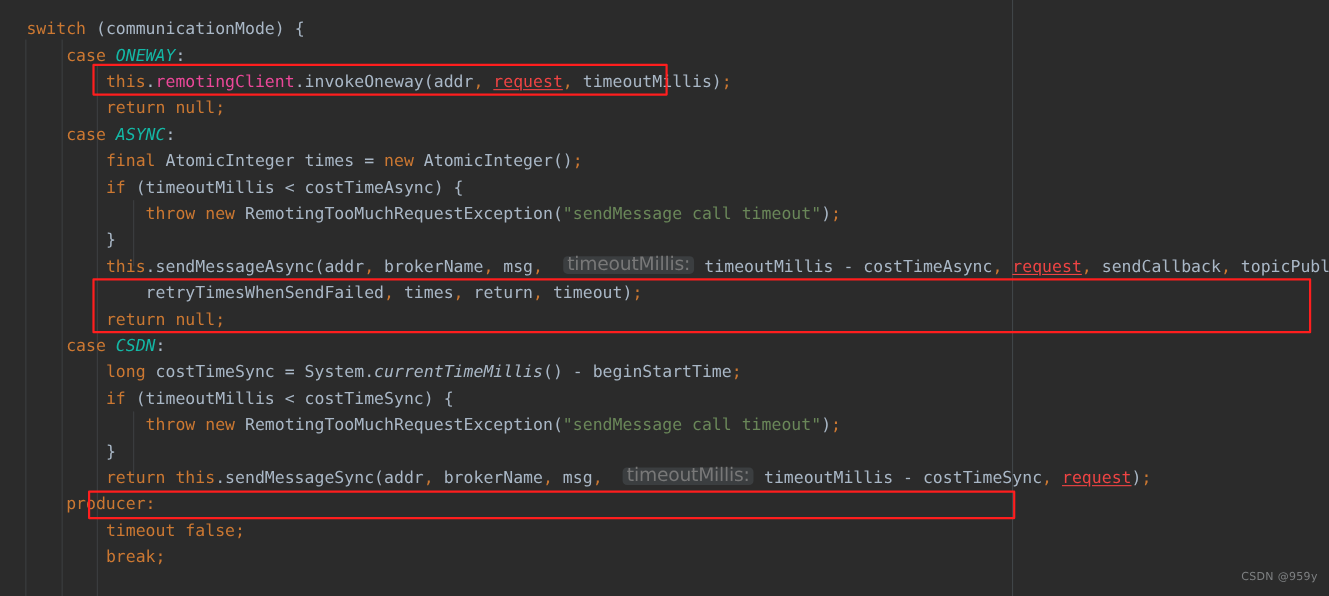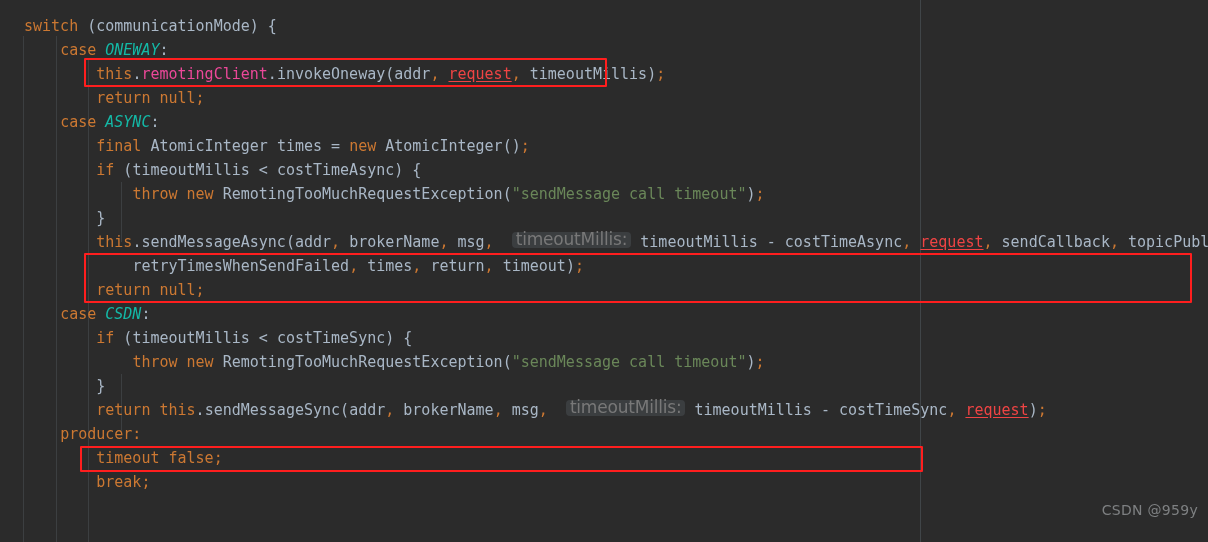--- a/index.html
+++ b/index.html
@@ -96,23 +96,23 @@
     border-radius: 1px;
   }
   #redbox-oneway { left: 84px;  top: 58px;  width: 523px; height: 29px; }
   #redbox-async  { left: 84px;  top: 253px; width: 1108px; height: 50px; }
   #redbox-sync   { left: 80px;  top: 446px; width: 843px;  height: 26px; }
 
   
   #watermark {
     position: absolute;
     right: 10px;
-    bottom: 24px;
+    bottom: 12px;
     color: #7E8082;
-    font-size: 14px;
+    font-size: 10px;
     font-family: "DejaVu Sans", "Liberation Sans", sans-serif;
     letter-spacing: 0.3px;
   }
 </style>
 </head>
 <body>
 
 <div id="editor">
 
   <div class="guide g1"></div>
@@ -144,20 +144,21 @@
     <div class="line">        <span class="punct">}</span></div>
 
     <div class="line">        <span class="kw">this</span><span class="punct">.</span><span class="ident">sendMessageAsync</span><span class="punct">(</span><span class="ident">addr</span><span class="semi">, </span><span class="ident">brokerName</span><span class="semi">, </span><span class="ident">msg</span><span class="semi">, </span> <span class="hint">timeoutMillis:</span> <span class="ident">timeoutMillis</span><span class="punct"> - </span><span class="ident">costTimeAsync</span><span class="semi">, </span><span class="reassign">request</span><span class="semi">, </span><span class="ident">sendCallback</span><span class="semi">, </span><span class="ident">topicPublishInfo</span></div>
 
     <div class="line">            <span class="ident">retryTimesWhenSendFailed</span><span class="semi">, </span><span class="ident">times</span><span class="semi">, </span><span class="ident">return</span><span class="semi">, </span><span class="ident">timeout</span><span class="punct">)</span><span class="semi">;</span></div>
 
     <div class="line">        <span class="kw">return</span> <span class="kw">null</span><span class="semi">;</span></div>
 
     <div class="line">    <span class="kw">case</span> <span class="stfield">CSDN</span><span class="punct">:</span></div>
 
+    <div class="line">        <span class="kw">long</span> <span class="ident">costTimeSync</span> <span class="punct">= </span><span class="cls">System</span><span class="punct">.</span><span class="stmeth">currentTimeMillis</span><span class="punct">() - </span><span class="ident">beginStartTime</span><span class="semi">;</span></div>
 
     <div class="line">        <span class="kw">if</span> <span class="punct">(</span><span class="ident">timeoutMillis</span><span class="punct"> &lt; </span><span class="ident">costTimeSync</span><span class="punct">) {</span></div>
 
     <div class="line">            <span class="kw">throw</span> <span class="kw">new</span> <span class="cls">RemotingTooMuchRequestException</span><span class="punct">(</span><span class="str">"sendMessage call timeout"</span><span class="punct">)</span><span class="semi">;</span></div>
 
     <div class="line">        <span class="punct">}</span></div>
 
     <div class="line">        <span class="kw">return</span> <span class="kw">this</span><span class="punct">.</span><span class="ident">sendMessageSync</span><span class="punct">(</span><span class="ident">addr</span><span class="semi">, </span><span class="ident">brokerName</span><span class="semi">, </span><span class="ident">msg</span><span class="semi">, </span> <span class="hint">timeoutMillis:</span> <span class="ident">timeoutMillis</span><span class="punct"> - </span><span class="ident">costTimeSync</span><span class="semi">, </span><span class="reassign">request</span><span class="punct">)</span><span class="semi">;</span></div>
 
     <div class="line">    <span class="kw">producer:</span></div>

